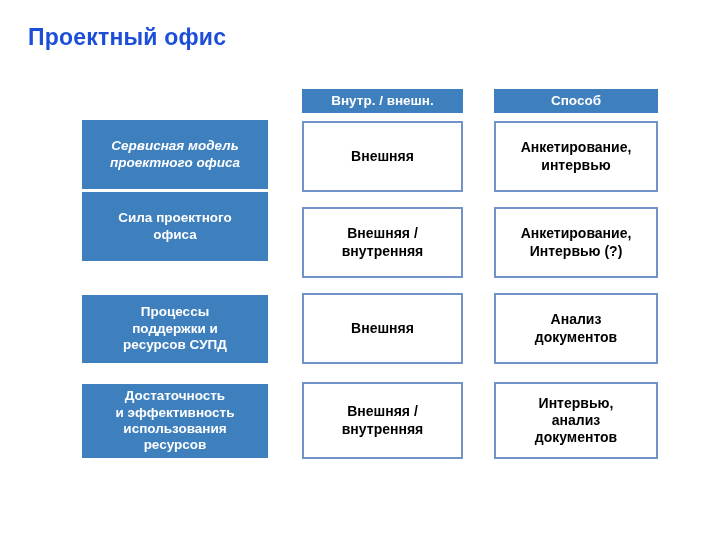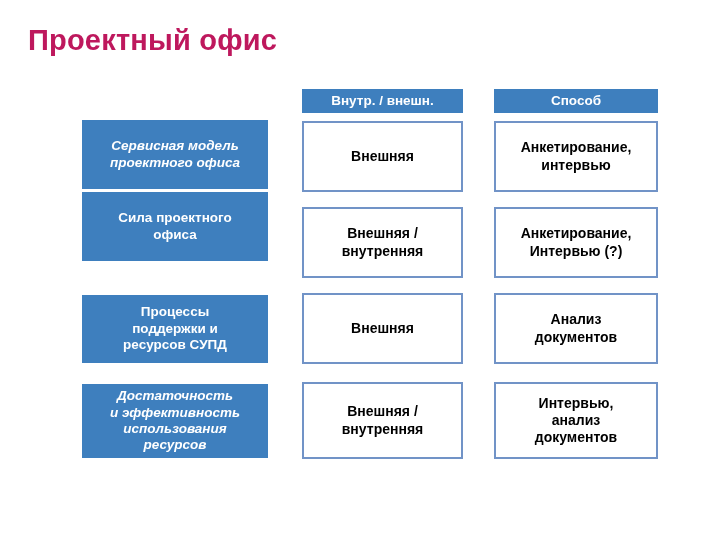--- a/index.html
+++ b/index.html
@@ -9,24 +9,24 @@
     height: 540px;
     background: #ffffff;
     font-family: "Liberation Sans", "DejaVu Sans", sans-serif;
     overflow: hidden;
   }
   .title {
     position: absolute;
     left: 28px;
     top: 24px;
     margin: 0;
-    font-size: 29px;
+    font-size: 23px;
     font-weight: 700;
     letter-spacing: 0.2px;
-    color: #be185d;
+    color: #1d4ed8;
   }
   .box {
     position: absolute;
     display: flex;
     align-items: center;
     justify-content: center;
     text-align: center;
     box-sizing: border-box;
     white-space: pre-line;
     line-height: 1.22;
@@ -63,21 +63,21 @@
   .col-c { left: 494px; width: 164px; }
   
   .r1 { top: 121px; height: 71px; }
   .r2 { top: 207px; height: 71px; }
   .r3 { top: 293px; height: 71px; }
   .r4 { top: 382px; height: 77px; }
   
   .label.r1 { top: 120px; height: 69px; font-style: italic; }
   .label.r2 { top: 192px; height: 69px; }
   .label.r3 { top: 295px; height: 68px; }
-  .label.r4 { top: 384px; height: 74px; font-style: italic; }
+  .label.r4 { top: 384px; height: 74px; }
 </style>
 </head>
 <body>
 
 <div class="slide">
 
   <h1 class="title">Проектный офис</h1>
 
   <div class="box hdr col-b">Внутр. / внешн.</div>
   <div class="box hdr col-c">Способ</div>

